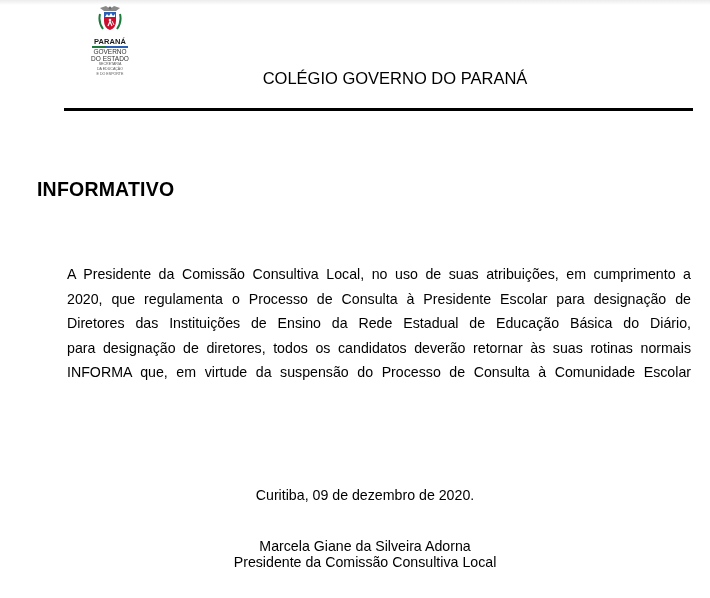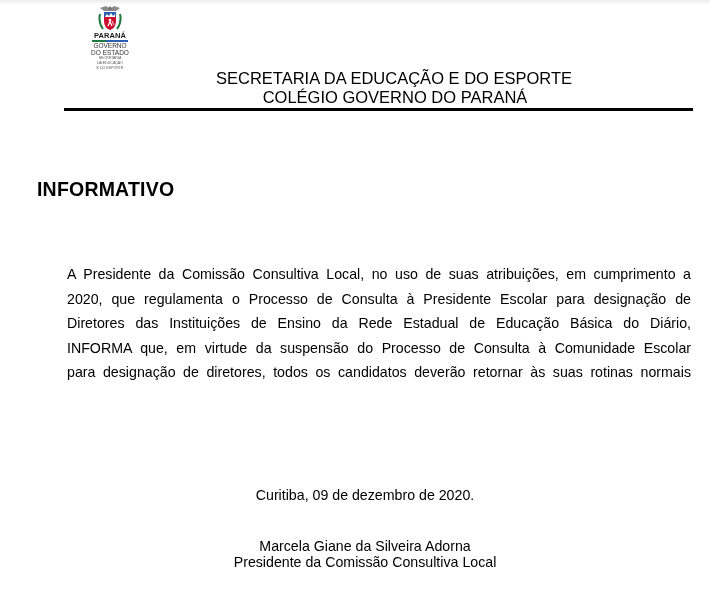--- a/index.html
+++ b/index.html
@@ -29,21 +29,21 @@
       height: 62px;
       text-align: center;
     }
     .logo svg { display: block; margin: 0 auto; }
     .logo .parana {
       font-size: 7.5px;
       font-weight: bold;
       color: #1a1a1a;
       line-height: 7px;
       letter-spacing: 0.1px;
-      margin-top: 0;
+      margin-top: 6px;
     }
     .logo .bar {
       height: 2px;
       width: 36px;
       margin: 1px auto 1px auto;
       background: linear-gradient(90deg, #1e7a3c 0%, #1e7a3c 40%, #2b5fb3 40%, #2b5fb3 100%);
     }
     .logo .gov {
       font-size: 6.5px;
       line-height: 6.5px;
@@ -145,36 +145,35 @@
   <div class="parana">PARANÁ</div>
   <div class="bar"></div>
   <div class="gov">GOVERNO</div>
   <div class="gov">DO ESTADO</div>
   <div class="sec">SECRETARIA</div>
   <div class="sec">DA EDUCAÇÃO</div>
   <div class="sec">E DO ESPORTE</div>
 </div>
 
 <div class="header">
-  <div class="line1">SECRETARIA DA EDUCAÇÃO E DO ESPORTE</div>
   <div class="line2">COLÉGIO GOVERNO DO PARANÁ</div>
 </div>
 
 <div class="rule"></div>
 
 <div class="title">
   <span>INFORMATIVO</span>
 </div>
 
 <div class="body-text">
   <span class="ln">A Presidente da Comissão Consultiva Local, no uso de suas atribuições, em cumprimento a</span>
   <span class="ln">2020, que regulamenta o Processo de Consulta à Presidente Escolar para designação de</span>
   <span class="ln">Diretores das Instituições de Ensino da Rede Estadual de Educação Básica do Diário,</span>
+  <span class="ln">para designação de diretores, todos os candidatos deverão retornar às suas rotinas normais</span>
   <span class="ln">INFORMA que, em virtude da suspensão do Processo de Consulta à Comunidade Escolar</span>
-  <span class="ln">para designação de diretores, todos os candidatos deverão retornar às suas rotinas normais</span>
 </div>
 
 <div class="date">Curitiba, 09 de dezembro de 2020.</div>
 
 <div class="signature">
   <div>Marcela Giane da Silveira Adorna</div>
   <div>Presidente da Comissão Consultiva Local</div>
 </div>
 
 </body></html>

